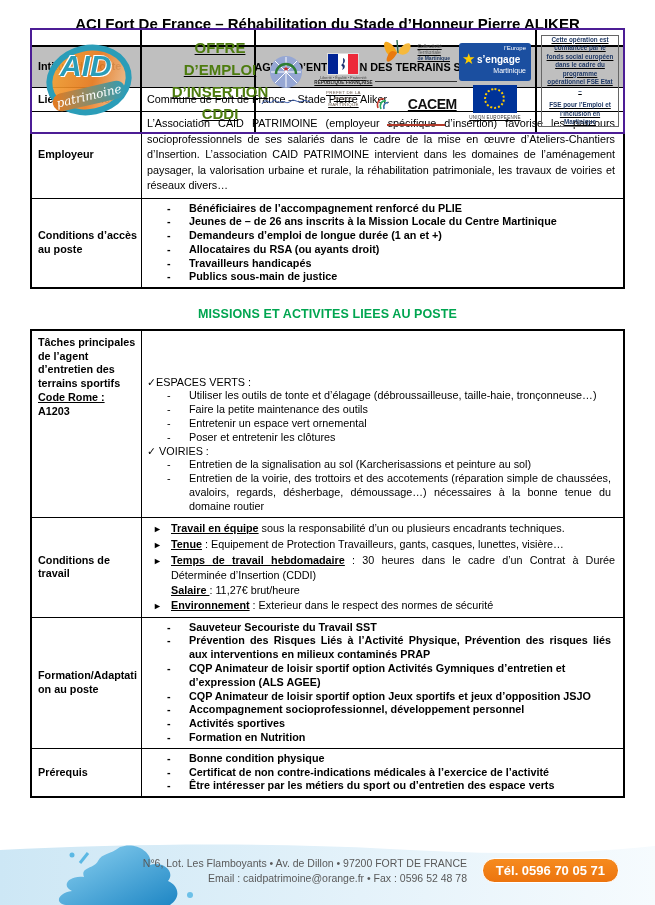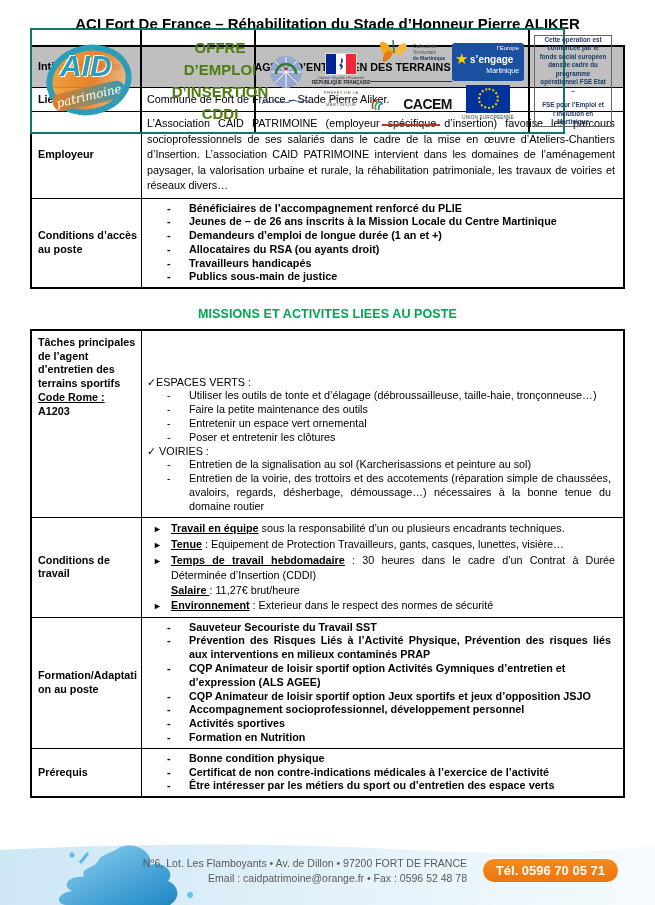--- a/index.html
+++ b/index.html
@@ -1,20 +1,20 @@
 <!DOCTYPE html>
 <html><head>
 <meta charset="utf-8">
 <style>
   html,body{margin:0;padding:0;background:#fff;}
   .page{position:relative;width:655px;height:905px;background:#fff;overflow:hidden;
         font-family:"Liberation Sans",sans-serif;color:#000;}
   
-  .hdr{position:absolute;left:30px;top:28px;width:535px;height:106px;
-       display:grid;grid-template-columns:110px 114px 1fr 86px;border:2px solid #0f766e;box-sizing:border-box;}
+  .hdr{position:absolute;left:30px;top:28px;width:595px;height:106px;
+       display:grid;grid-template-columns:110px 114px 1fr 86px;border:2px solid #4c1d95;box-sizing:border-box;text-decoration:underline;}
   .hdr>div{border-right:2px solid #000;box-sizing:border-box;}
   .hdr>div:last-child{border-right:none;}
   .hcell{display:flex;align-items:center;justify-content:center;}
   .offer{flex-direction:column;color:#4d7c0f;font-weight:bold;font-size:15px;line-height:22px;text-align:center;padding-left:44px;}
   
   .aidwrap{position:relative;width:96px;height:92px;}
   .aid-blob{position:absolute;left:10px;top:12px;width:80px;height:66px;border-radius:50% 46% 55% 50%;
     background:linear-gradient(120deg,#f6a733 5%,#ea7a1c 55%,#f3c9a0 95%);transform:rotate(-14deg);opacity:.9;}
   .aid-ring{position:absolute;left:8px;top:10px;width:74px;height:58px;border:6px solid #2b9db8;border-radius:50%;
     transform:rotate(-12deg);}
@@ -31,21 +31,21 @@
     box-shadow:0 0 0 1px #ddd;}
   .rfflag svg{position:absolute;left:9px;top:2px;}
   .motto{font-size:3.8px;color:#444;margin-top:2px;white-space:nowrap;}
   .repfr{font-size:4.6px;font-weight:bold;color:#222;white-space:nowrap;}
   .prefet{font-size:4.4px;color:#6b5b4e;text-align:center;line-height:6px;margin-top:5px;letter-spacing:.3px;}
   .midcol{align-self:stretch;justify-content:space-between;padding:2px 0;}
   .ctm{display:flex;align-items:center;gap:2px;}
   .ctmtxt{font-size:5px;color:#555;line-height:6px;}
   .ctmtxt .b{color:#1F3864;font-weight:bold;}
   .middiv{width:100%;border-top:1px solid #333;margin:2px 0;}
-  .cacem{display:flex;align-items:flex-end;gap:18px;}
+  .cacem{display:flex;align-items:flex-start;gap:18px;}
   .cacemtxt{font-size:14px;font-weight:bold;letter-spacing:-.5px;color:#111;}
   .cacemline{width:58px;height:2px;background:#b23a2a;margin-top:1px;}
   .eubox{width:72px;height:38px;background:#1b4fa0;border-radius:3px;color:#fff;position:relative;overflow:hidden;margin-bottom:4px;}
   .eubox .star{position:absolute;left:3px;top:7px;color:#FFCC00;font-size:15px;}
   .eubox .l1{position:absolute;right:5px;top:2px;font-size:6px;}
   .eubox .l2{position:absolute;left:18px;top:11px;font-size:10px;font-weight:bold;}
   .eubox .l3{position:absolute;right:5px;top:24px;font-size:7px;}
   .euflag{width:44px;height:28px;background:#003399;display:flex;align-items:center;justify-content:center;}
   .eustars{width:17px;height:17px;border:2px dotted #FFCC00;border-radius:50%;}
   .eulabel{font-size:4.6px;color:#333;margin-top:2px;letter-spacing:.2px;}

